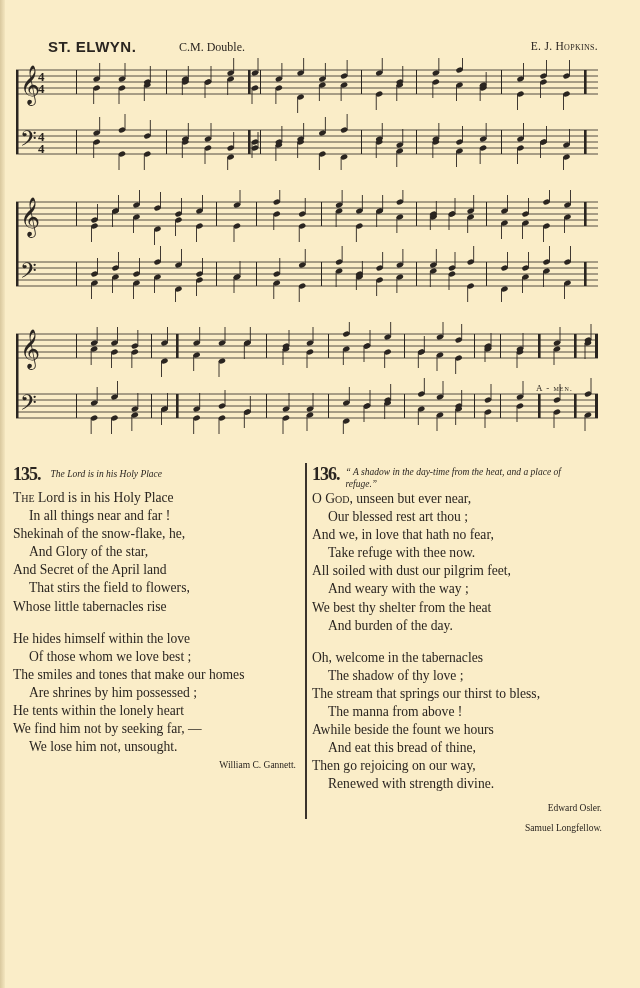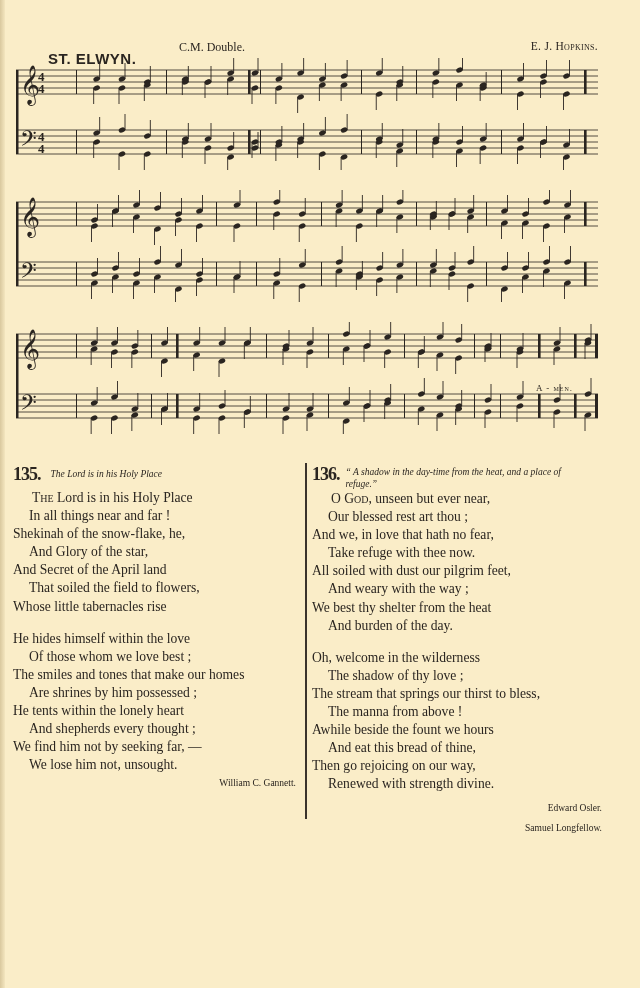--- a/index.html
+++ b/index.html
@@ -9,41 +9,41 @@
       position: relative;
       font-family: "Liberation Serif", "DejaVu Serif", serif;
       color: #2a2520;
     }
     .page-edge {
       position: absolute; left: 0; top: 0; width: 5px; height: 988px;
       background: linear-gradient(to right, #d9c89e, #f4e6bf);
     }
     
     .tune-header { position: absolute; top: 38px; left: 48px; width: 550px; height: 20px; }
-    .tune-name { position: absolute; left: 0; top: 12px; font-family: "Liberation Sans", sans-serif; font-weight: bold; font-size: 15px; letter-spacing: 0.5px; }
+    .tune-name { position: absolute; left: 0; top: 0; font-family: "Liberation Sans", sans-serif; font-weight: bold; font-size: 15px; letter-spacing: 0.5px; }
     .tune-meter { position: absolute; left: 131px; top: 2px; font-size: 12px; }
     .tune-composer { position: absolute; right: 0; top: 2px; font-size: 11.5px; font-variant: small-caps; letter-spacing: 0.3px; }
 
     
     .system { position: absolute; left: 16px; width: 584px; }
     .system svg { display: block; }
     .amen { position: absolute; left: 536px; top: 383px; font-size: 9px; letter-spacing: 1px; font-variant: small-caps; }
 
     
     .hymn { position: absolute; top: 460px; }
     .hymn-135 { left: 13px; width: 287px; }
     .hymn-136 { left: 312px; width: 300px; }
     .hymn-number { font-family: "Liberation Serif", serif; font-size: 18px; font-weight: bold; line-height: 28px; letter-spacing: -1px; display: inline-block; vertical-align: top; }
     .hymn-number::after { content: ""; }
     .hymn-subtitle { font-style: italic; font-size: 9.5px; display: inline-block; vertical-align: top; margin-top: 9px; margin-left: 10px; }
     .hymn-136 .hymn-subtitle { margin-top: 6px; margin-left: 6px; text-align: left; line-height: 12px; width: 220px; }
     .stanza { margin: 0; }
     .line { font-size: 13.6px; line-height: 18.1px; white-space: nowrap; }
     .line.indent { padding-left: 16px; }
-    .sc { font-variant: small-caps; margin-left: 19px; }
+    .sc { font-variant: small-caps; }
     .hymn-135 .stanza-1 { margin-top: 1px; }
     .hymn-136 .stanza-1 { margin-top: 0px; }
     .stanza-2 { margin-top: 14px; }
     .author { font-size: 9.5px; text-align: right; line-height: 12px; }
     .hymn-135 .author { margin-top: 3px; padding-right: 4px; }
     .hymn-136 .author { margin-top: 8px; padding-right: 10px; }
     .column-divider { position: absolute; left: 305px; top: 463px; width: 1.5px; height: 356px; background: #3a332b; }
   </style>
 </head>
 <body>
@@ -634,30 +634,29 @@
 <div class="hymn hymn-135">
   <div>
     <span class="hymn-number">135.</span><span class="hymn-subtitle">The Lord is in his Holy Place</span>
   </div>
   <div class="stanza stanza-1">
     <div class="line"><span class="sc">The</span><span> Lord is in his Holy Place</span></div>
     <div class="line indent">In all things near and far !</div>
     <div class="line">Shekinah of the snow-flake, he,</div>
     <div class="line indent">And Glory of the star,</div>
     <div class="line">And Secret of the April land</div>
-    <div class="line indent">That soiled the field to flowers,</div>
+    <div class="line indent">That stirs the field to flowers,</div>
     <div class="line">Whose little tabernacles rise</div>
   </div>
   <div class="stanza stanza-2">
     <div class="line">He hides himself within the love</div>
     <div class="line indent">Of those whom we love best ;</div>
     <div class="line">The smiles and tones that make our homes</div>
     <div class="line indent">Are shrines by him possessed ;</div>
     <div class="line">He tents within the lonely heart</div>
-    <div class="line indent">And shepherds every thought ;</div>
     <div class="line">We find him not by seeking far, —</div>
     <div class="line indent">We lose him not, unsought.</div>
   </div>
   <div class="author">William C. Gannett.</div>
 </div>
 
 <div class="column-divider"></div>
 
 <div class="hymn hymn-136">
   <div>
@@ -667,21 +666,21 @@
     <div class="line"><span class="sc">O God,</span><span> unseen but ever near,</span></div>
     <div class="line indent">Our blessed rest art thou ;</div>
     <div class="line">And we, in love that hath no fear,</div>
     <div class="line indent">Take refuge with thee now.</div>
     <div class="line">All soiled with dust our pilgrim feet,</div>
     <div class="line indent">And weary with the way ;</div>
     <div class="line">We best thy shelter from the heat</div>
     <div class="line indent">And burden of the day.</div>
   </div>
   <div class="stanza stanza-2">
-    <div class="line">Oh, welcome in the wilderness</div>
+    <div class="line">Oh, welcome in the tabernacles</div>
     <div class="line indent">The shadow of thy love ;</div>
     <div class="line">The stream that springs our thirst to bless,</div>
     <div class="line indent">The manna from above !</div>
     <div class="line">Awhile beside the fount we hours</div>
     <div class="line indent">And eat this bread of thine,</div>
     <div class="line">Then go rejoicing on our way,</div>
     <div class="line indent">Renewed with strength divine.</div>
   </div>
   <div class="author">Edward Osler.</div>
   <div class="author">Samuel Longfellow.</div>

